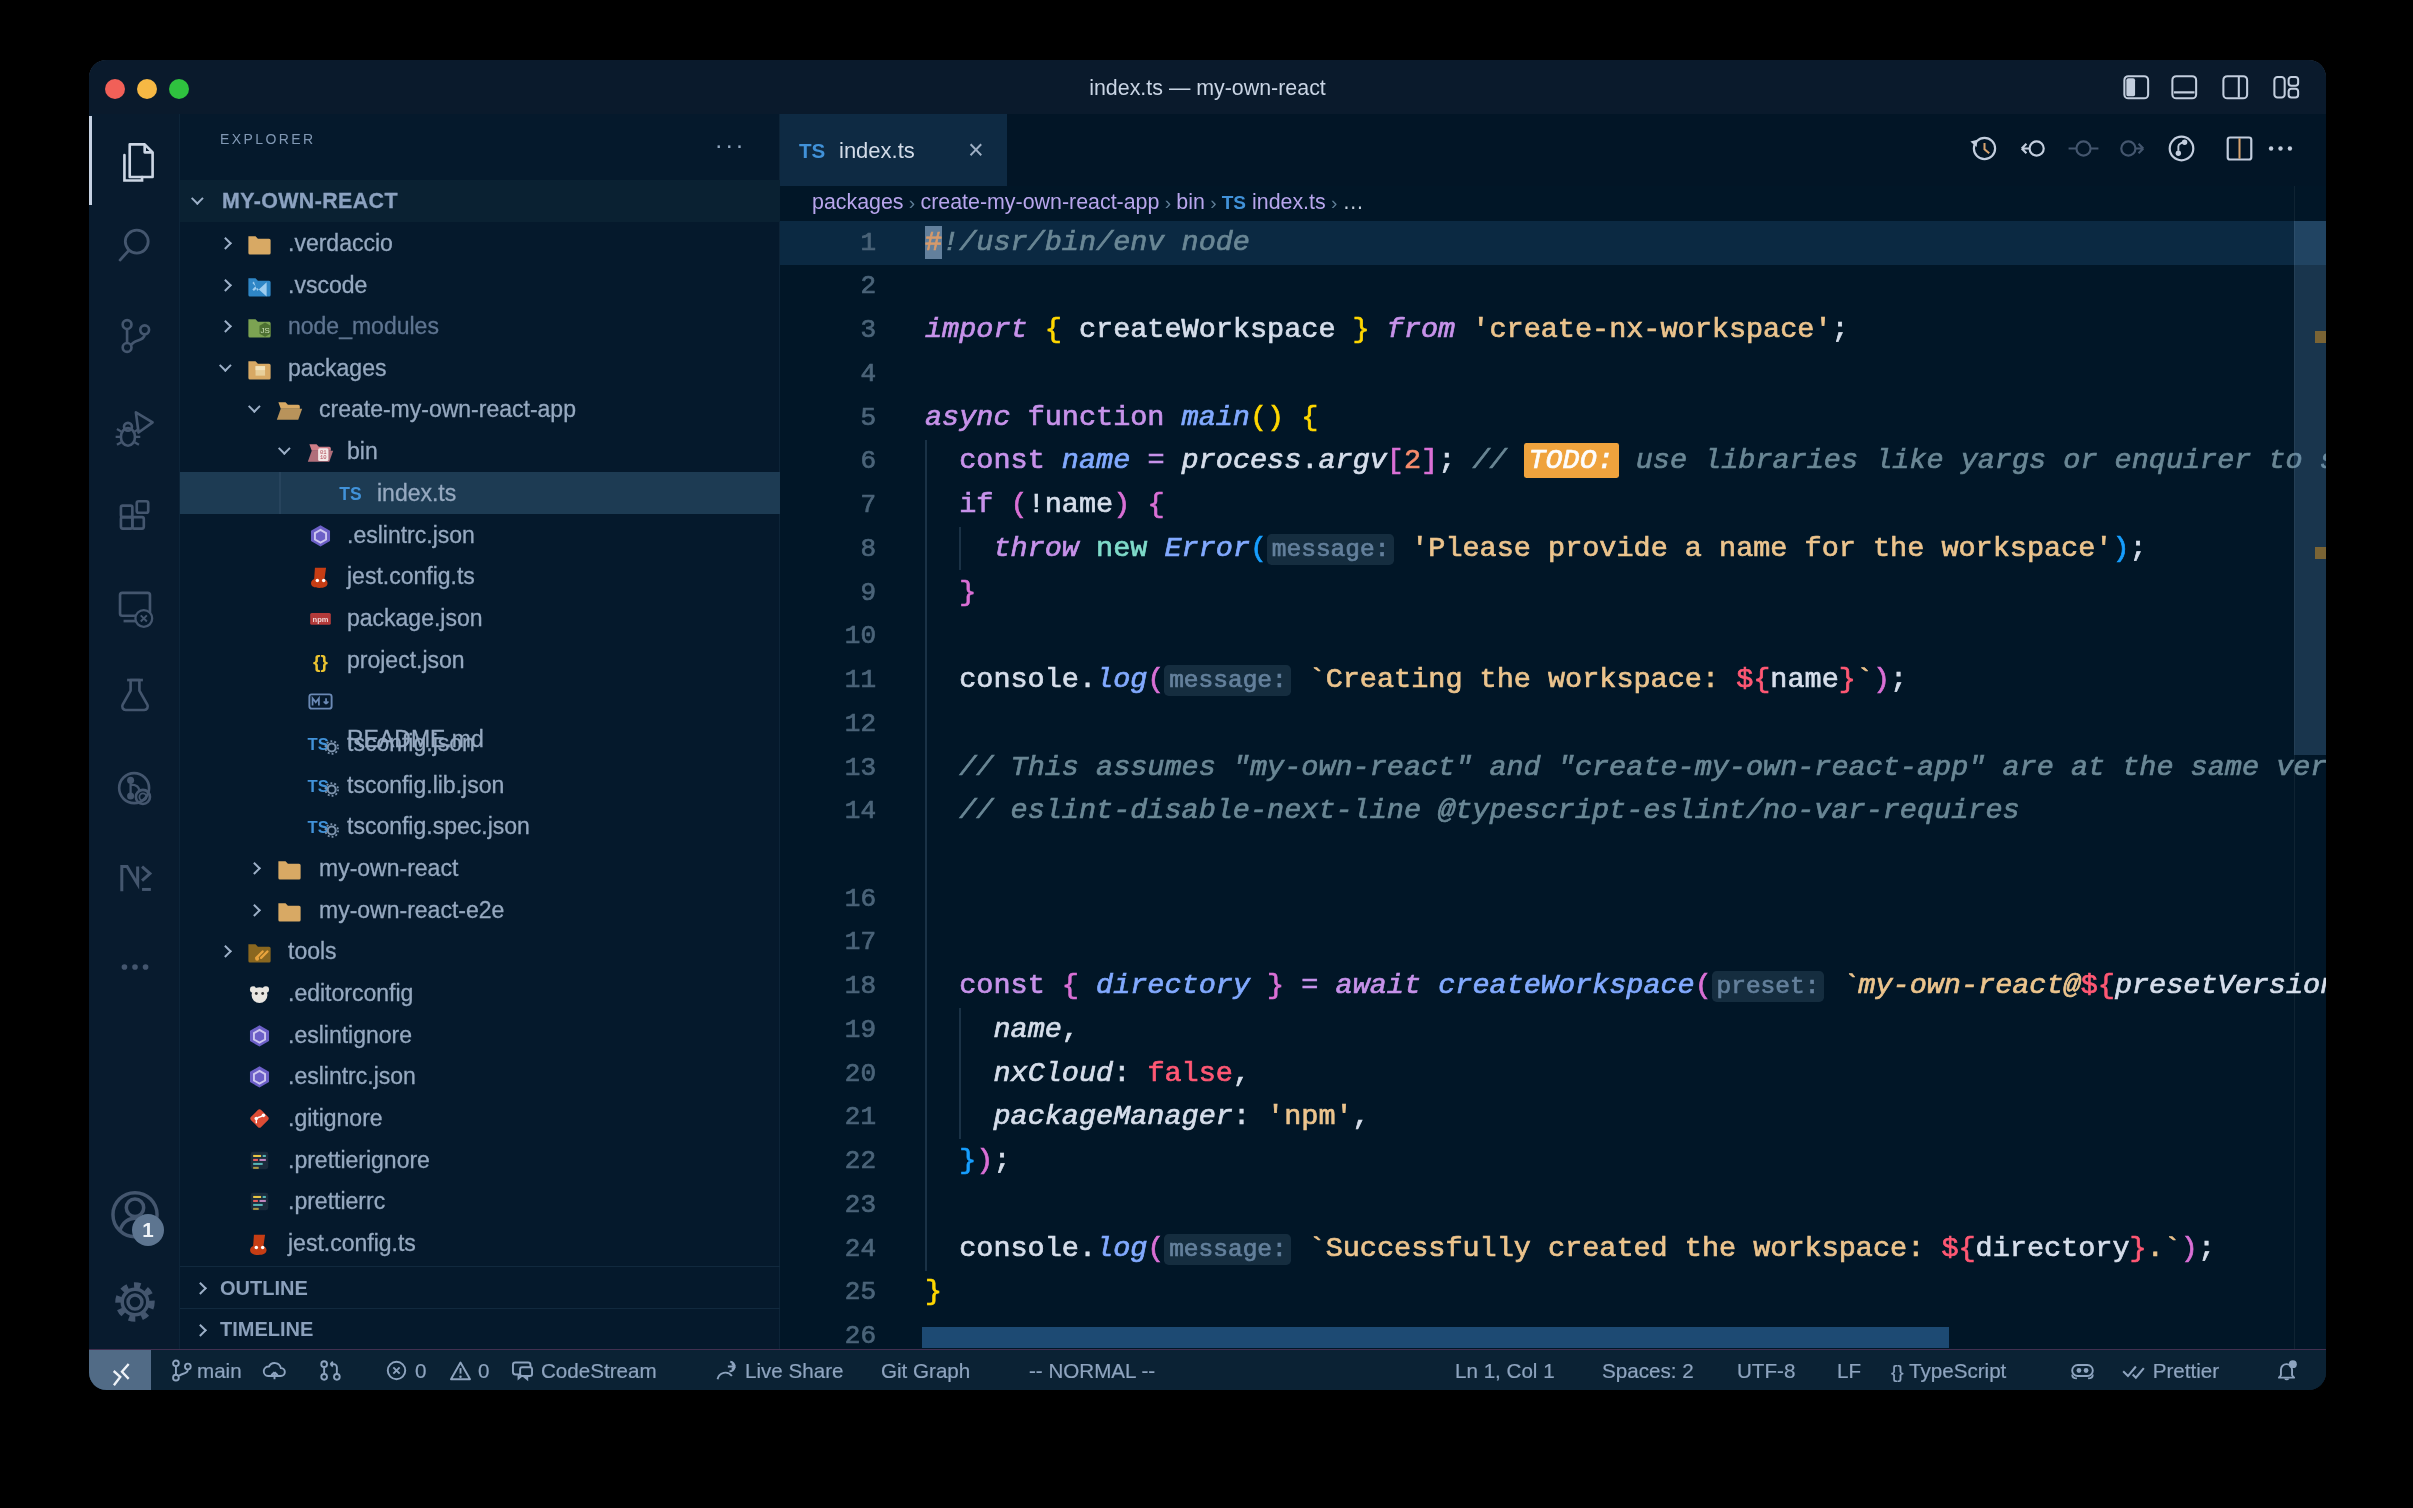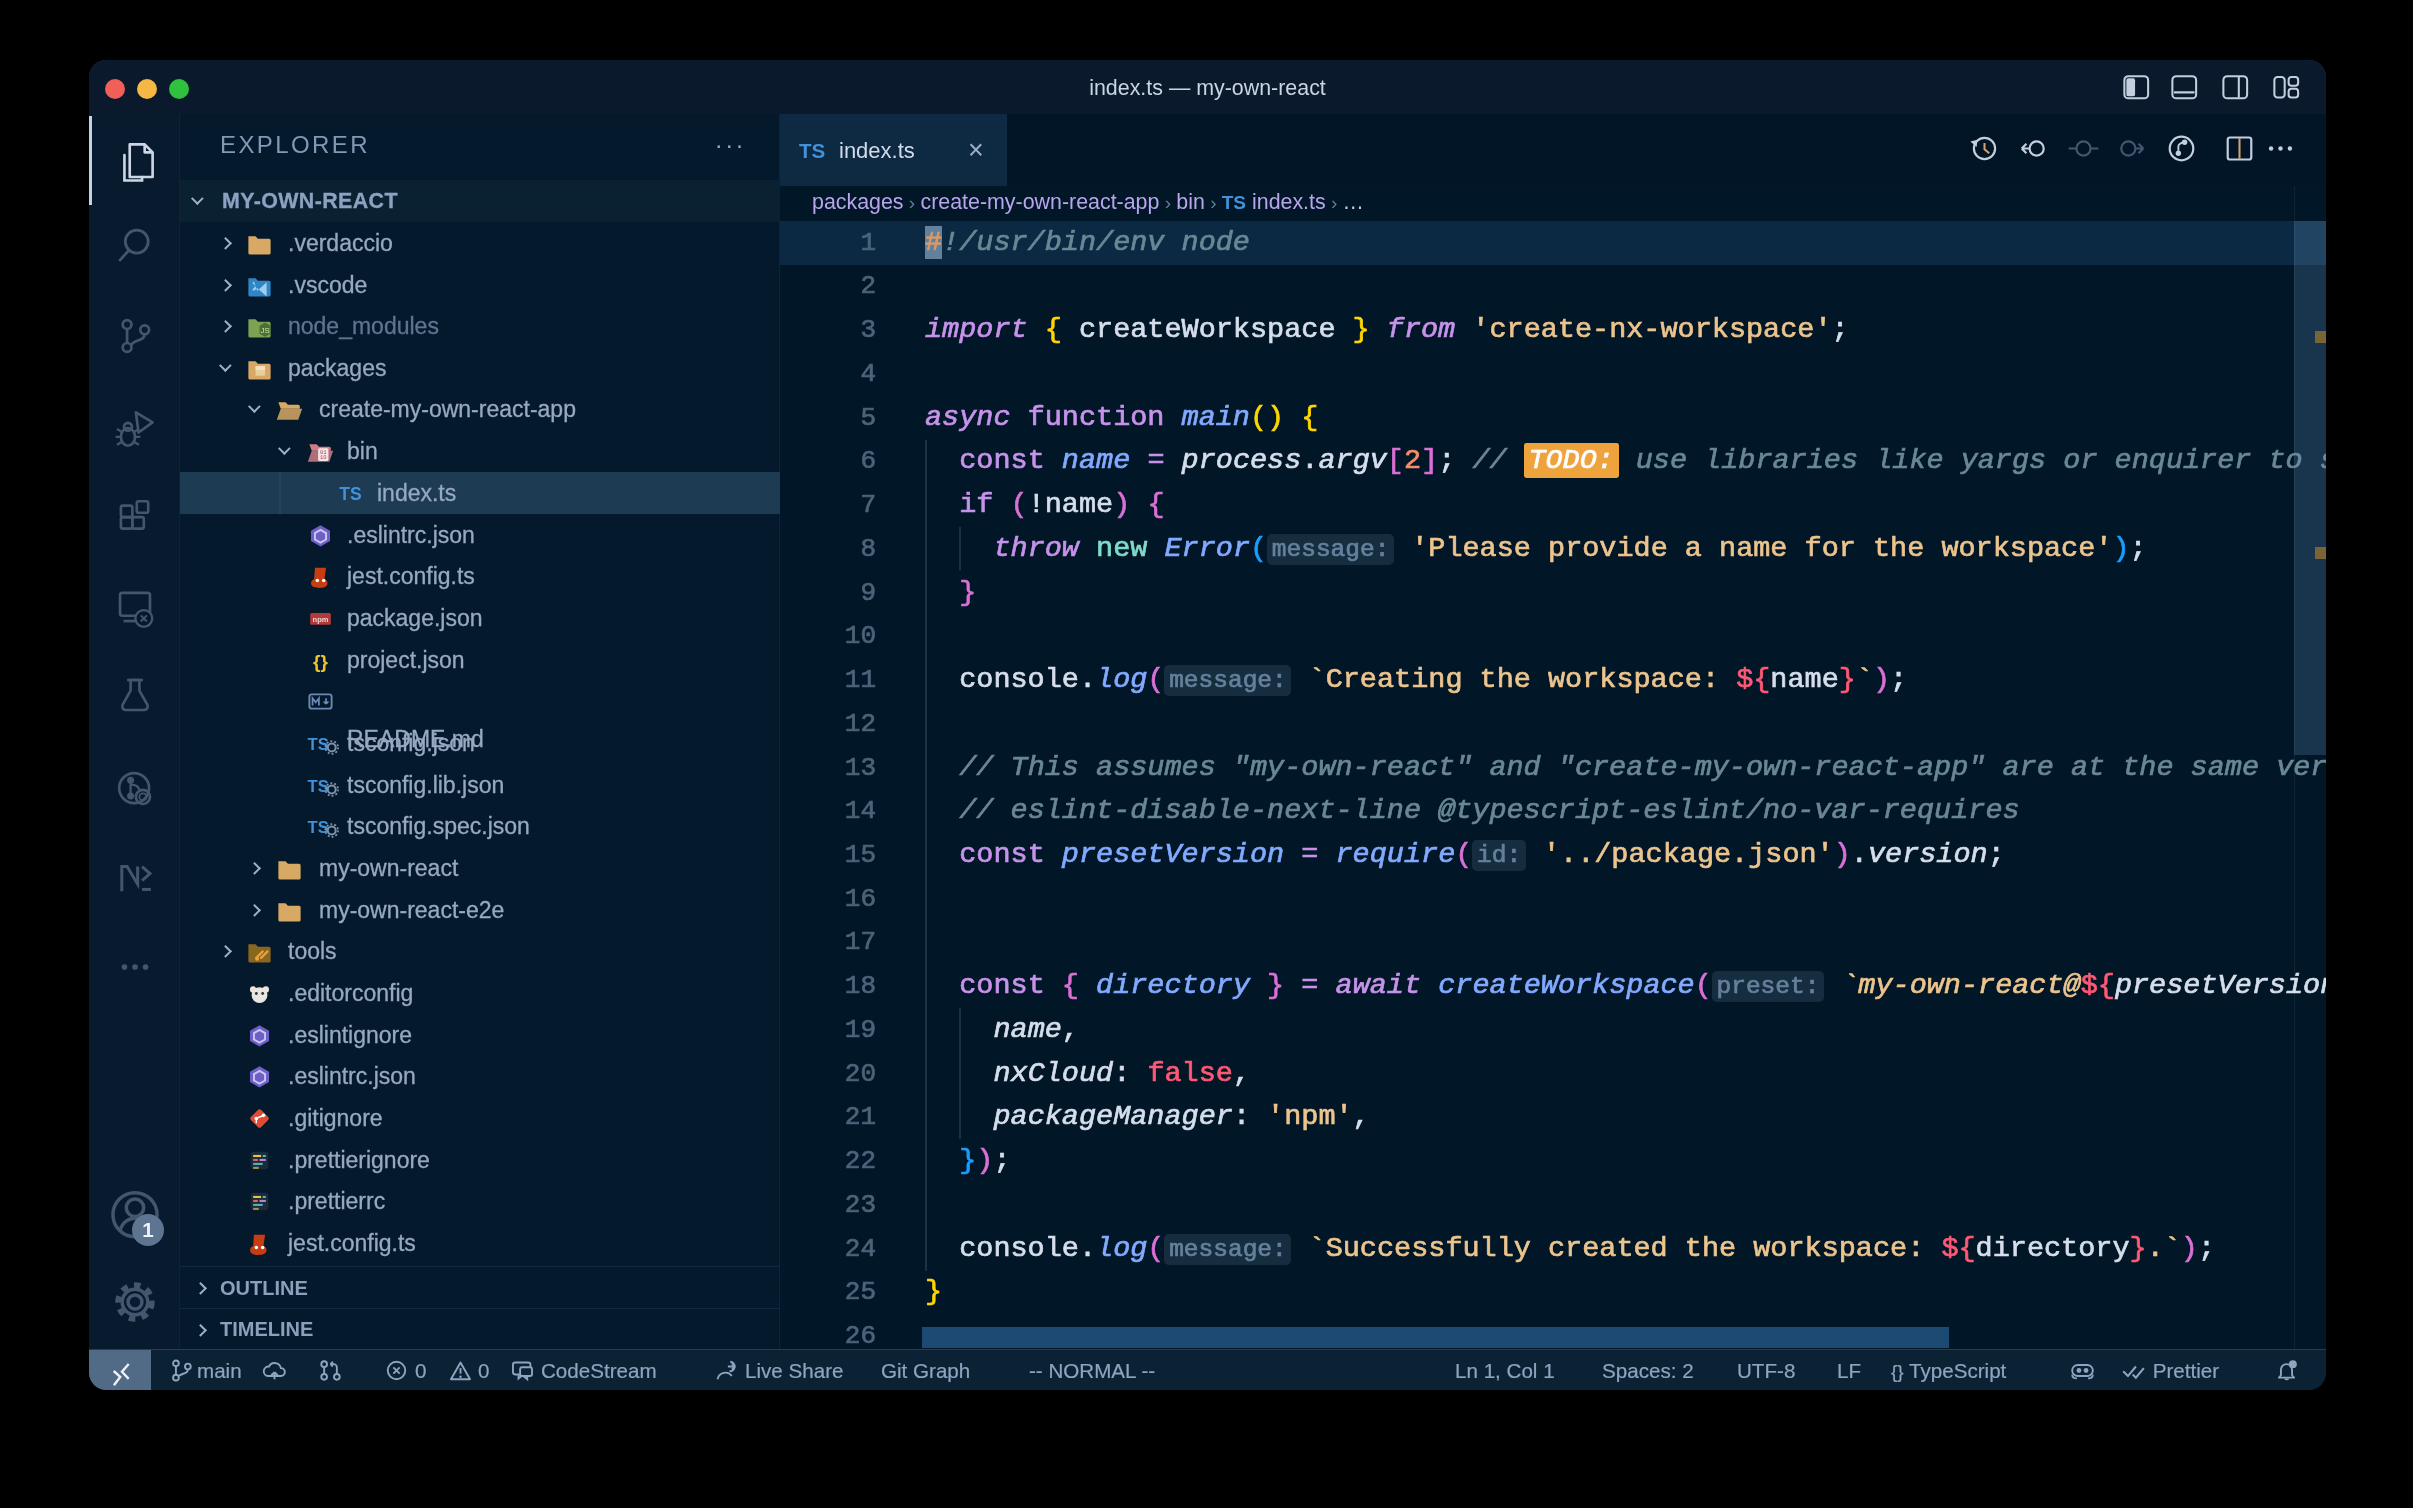--- a/index.html
+++ b/index.html
@@ -9,21 +9,21 @@
 .titlebar{position:absolute;left:0;top:0;width:100%;height:54px;background:#0a1a2c;}
 .tl{position:absolute;top:19px;width:20px;height:20px;border-radius:50%}
 .title{position:absolute;left:0;top:0;width:100%;height:54px;line-height:57px;
   text-align:center;color:#c9d4e4;font-size:21.4px}
 .abar{position:absolute;left:0;top:54px;width:91px;height:1235px;background:#081b2e;
   border-right:0.8px solid #0d2438}
 .aicon{position:absolute;left:26px;width:40px;height:40px}
 .aicon svg{transform:scale(1.1)}
 .sidebar{position:absolute;left:91px;top:54px;width:600px;height:1235px;background:#05192c;
   border-right:0.8px solid #0d2438}
-.exh{position:absolute;left:40px;top:17.4px;font-size:24px;letter-spacing:2.4px;color:#8299b5}
+.exh{position:absolute;left:40px;top:17.4px;font-size:14px;letter-spacing:2.4px;color:#8299b5}
 .exdots{position:absolute;right:33px;top:17.4px;font-size:24px;letter-spacing:2.4px;color:#93a8c0}
 .row{position:absolute;left:0;width:600px;height:42px;white-space:nowrap}
 .rlabel{position:absolute;top:0;height:42px;line-height:42px;font-size:23px;color:#96a9c0;-webkit-text-stroke:0.3px currentColor}
 .chev{position:absolute;width:8.7px;height:8.7px;border-right:2.1px solid #9db0c8;border-bottom:2.1px solid #9db0c8}
 .chev.r{transform:rotate(-45deg)}
 .chev.d{transform:rotate(45deg)}
 .ficon{position:absolute;width:27px;height:27px}
 .secthead{position:absolute;left:0;width:600px;border-top:0.8px solid #11293e;
   font-weight:bold;color:#8ba0bb;font-size:20px}
 .editor{position:absolute;left:691px;top:54px;width:1546px;height:1235px;background:#011627}
@@ -516,21 +516,20 @@
 <div class="line" style="top:282px"><span class="num">5</span><span class="txt"><span class="ki">async</span> <span class="k">function</span> <span class="f">main</span><span class="g1">()</span> <span class="g1">{</span></span></div>
 <div class="line" style="top:325px"><span class="num">6</span><span class="txt">  <span class="k">const</span> <span class="f">name</span> <span class="k">=</span> <span class="wi">process</span>.<span class="wi">argv</span><span class="g2">[</span><span class="n">2</span><span class="g2">]</span>; <span class="c">// <span class="todo">TODO:</span> use libraries like yargs or enquirer to scaffold</span></span></div>
 <div class="line" style="top:369px"><span class="num">7</span><span class="txt">  <span class="k">if</span> <span class="g2">(</span>!name<span class="g2">)</span> <span class="g2">{</span></span></div>
 <div class="line" style="top:413px"><span class="num">8</span><span class="txt">    <span class="ki">throw</span> <span class="t">new</span> <span class="f">Error</span><span class="g3">(</span><span class="inlay">message:</span> <span class="s">'Please provide a name for the workspace'</span><span class="g3">)</span>;</span></div>
 <div class="line" style="top:457px"><span class="num">9</span><span class="txt">  <span class="g2">}</span></span></div>
 <div class="line" style="top:500px"><span class="num">10</span><span class="txt"></span></div>
 <div class="line" style="top:544px"><span class="num">11</span><span class="txt">  console.<span class="f">log</span><span class="g2">(</span><span class="inlay">message:</span> <span class="s">`Creating the workspace: </span><span class="r">${</span>name<span class="r">}</span><span class="s">`</span><span class="g2">)</span>;</span></div>
 <div class="line" style="top:588px"><span class="num">12</span><span class="txt"></span></div>
 <div class="line" style="top:632px"><span class="num">13</span><span class="txt">  <span class="c">// This assumes "my-own-react" and "create-my-own-react-app" are at the same version</span></span></div>
 <div class="line" style="top:675px"><span class="num">14</span><span class="txt">  <span class="c">// eslint-disable-next-line @typescript-eslint/no-var-requires</span></span></div>
-<div class="line" style="top:719px"><span class="num">15</span><span class="txt">  <span class="k">const</span> <span class="f">presetVersion</span> <span class="k">=</span> <span class="f">require</span><span class="g2">(</span><span class="inlay">id:</span> <span class="s">'../package.json'</span><span class="g2">)</span>.<span class="wi">version</span>;</span></div>
 <div class="line" style="top:763px"><span class="num">16</span><span class="txt"></span></div>
 <div class="line" style="top:806px"><span class="num">17</span></div>
 <div class="line" style="top:850px"><span class="num">18</span><span class="txt">  <span class="k">const</span> <span class="g2">{</span> <span class="f">directory</span> <span class="g2">}</span> <span class="k">=</span> <span class="ki">await</span> <span class="f">createWorkspace</span><span class="g2">(</span><span class="inlay">preset:</span> <span class="si">`my-own-react@</span><span class="r">${</span><span class="wi">presetVersion</span>, </span></div>
 <div class="line" style="top:894px"><span class="num">19</span><span class="txt">    <span class="wi">name</span>,</span></div>
 <div class="line" style="top:938px"><span class="num">20</span><span class="txt">    <span class="wi">nxCloud</span>: <span class="ri">false</span>,</span></div>
 <div class="line" style="top:981px"><span class="num">21</span><span class="txt">    <span class="wi">packageManager</span>: <span class="s">'npm'</span>,</span></div>
 <div class="line" style="top:1025px"><span class="num">22</span><span class="txt">  <span class="g3">}</span><span class="g2">)</span>;</span></div>
 <div class="line" style="top:1069px"><span class="num">23</span><span class="txt"></span></div>
 <div class="line" style="top:1113px"><span class="num">24</span><span class="txt">  console.<span class="f">log</span><span class="g2">(</span><span class="inlay">message:</span> <span class="s">`Successfully created the workspace: </span><span class="r">${</span>directory<span class="r">}</span><span class="s">.`</span><span class="g2">)</span>;</span></div>
 <div class="line" style="top:1156px"><span class="num">25</span><span class="txt"><span class="g1">}</span></span></div>

